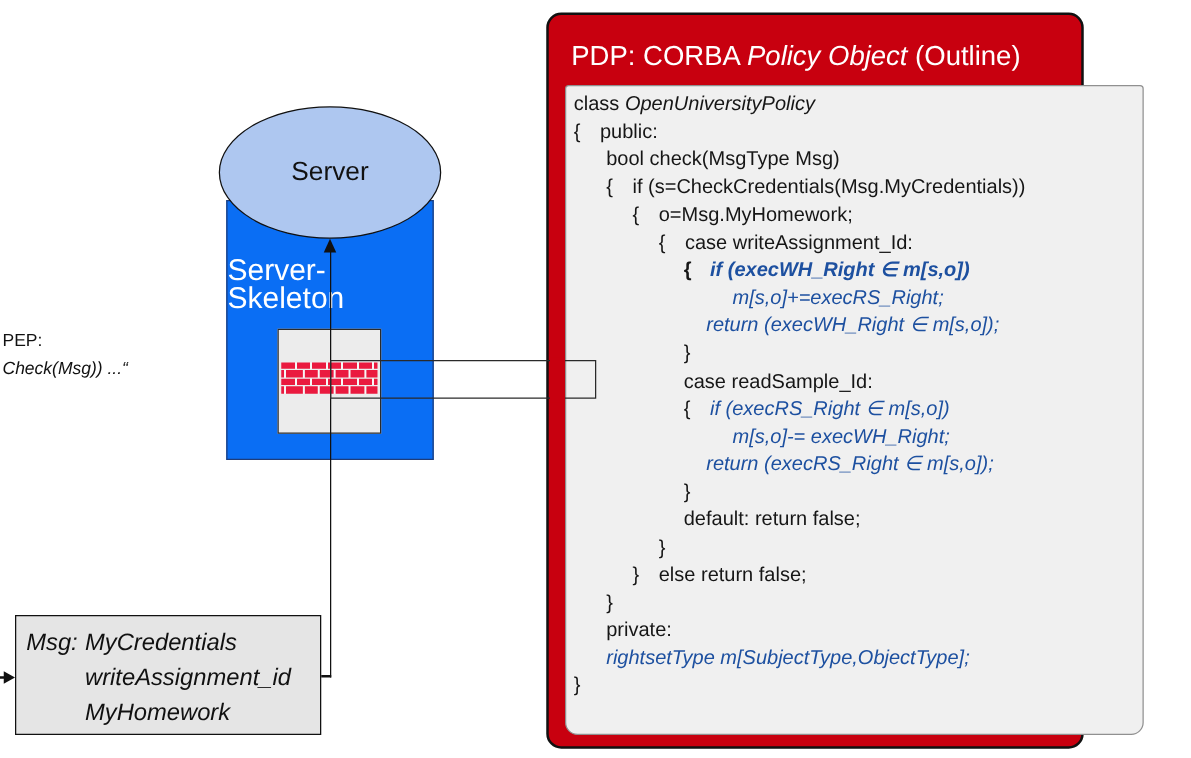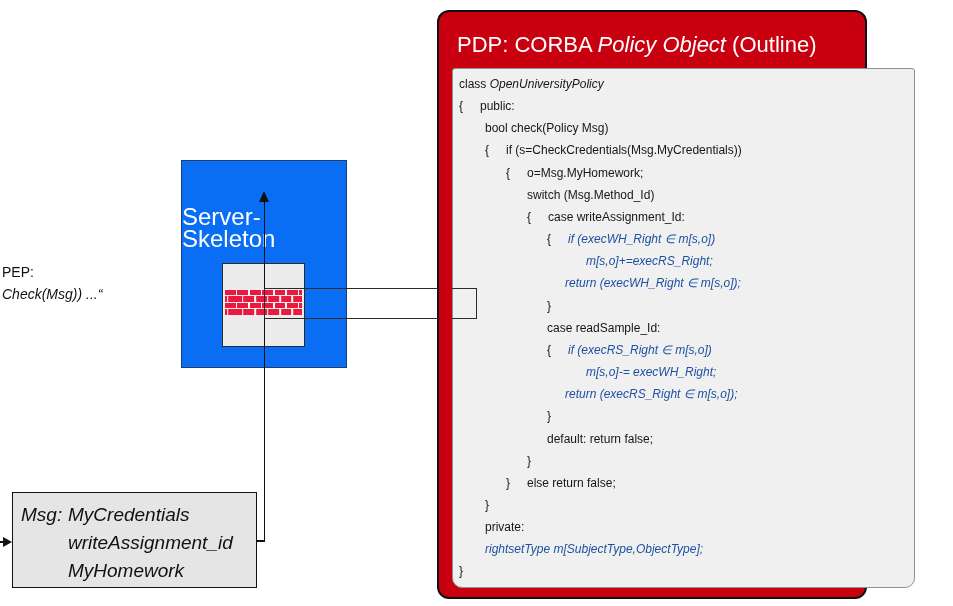--- a/index.html
+++ b/index.html
@@ -35,21 +35,21 @@
 
   
   .pdp{position:absolute;left:437px;top:10px;width:430px;height:589px;
        background:var(--pdp-red);border:2px solid #111;border-radius:12px;box-sizing:border-box;}
   .pdp-title{position:absolute;left:18px;top:20px;font-size:22px;color:#fff;white-space:nowrap;}
   .pdp-title .it{font-style:italic;}
   .code-panel{position:absolute;left:13px;top:56px;width:463px;height:520px;
               background:var(--panel-gray);border:1px solid #909090;
               border-radius:3px 3px 10px 10px;box-sizing:border-box;}
   #code-block{padding:4px 0 0 6px;}
-  .cl{font-size:12px;line-height:22.15px;white-space:pre;color:#161616;}
+  .cl{font-size:16px;line-height:22.15px;white-space:pre;color:#161616;}
   .cl .bl{color:var(--code-blue);font-style:italic;}
   .cl .it{font-style:italic;}
   .cl .obr{display:inline-block;width:21px;font-style:normal;color:#161616;}
 
   
   .call-rect{position:absolute;left:264px;top:288px;width:213px;height:31px;
              border:1.5px solid #2a2a2a;box-sizing:border-box;background:transparent;}
   .pdp-border-overlay{position:absolute;left:440px;top:286px;width:12px;height:36px;
                       background:var(--pdp-red);}
 
@@ -75,20 +75,23 @@
 
 <div id="page">
 
   <div class="skeleton">
     <div class="skel-label">
       <div>Server-</div>
       <div>Skeleton</div>
     </div>
   </div>
 
+  <div class="server-ellipse">
+    <span class="server-label">Server</span>
+  </div>
 
   <div class="interceptor">
     <div class="bricks">
       <div class="brow"></div>
       <div class="brow off"></div>
       <div class="brow"></div>
       <div class="brow off"></div>
     </div>
   </div>
 
@@ -97,26 +100,25 @@
   <div class="msg-connector"></div>
 
   <div class="pdp">
     <div class="pdp-title">
       <span>PDP: CORBA </span><span class="it">Policy Object</span><span> (Outline)</span>
     </div>
     <div class="code-panel">
       <div id="code-block">
           <div class="cl" style="padding-left: 0px;"><span>class </span><span class="it">OpenUniversityPolicy</span></div>
           <div class="cl" style="padding-left: 0px;"><span class="obr">{</span><span>public:</span></div>
-          <div class="cl" style="padding-left: 26px;"><span>bool check(Policy Msg)</span></div>
+          <div class="cl" style="padding-left: 26px;"><span>bool check(MsgType Msg)</span></div>
           <div class="cl" style="padding-left: 26px;"><span class="obr">{</span><span>if (s=CheckCredentials(Msg.MyCredentials))</span></div>
           <div class="cl" style="padding-left: 47px;"><span class="obr">{</span><span>o=Msg.MyHomework;</span></div>
-          <div class="cl" style="padding-left: 68px;"><span>switch (Msg.Method_Id)</span></div>
           <div class="cl" style="padding-left: 68px;"><span class="obr">{</span><span>case writeAssignment_Id:</span></div>
-          <div class="cl" style="padding-left: 88px;"><span class="obr">{</span><span class="bl">if (execWH_Right ∈ m[s,o])</span></div>
+          <div class="cl" style="padding-left: 88px; font-weight: bold;"><span class="obr">{</span><span class="bl">if (execWH_Right ∈ m[s,o])</span></div>
           <div class="cl" style="padding-left: 127px;"><span class="bl">m[s,o]+=execRS_Right;</span></div>
           <div class="cl" style="padding-left: 106px;"><span class="bl">return (execWH_Right ∈ m[s,o]);</span></div>
           <div class="cl" style="padding-left: 88px;"><span>}</span></div>
           <div class="cl" style="padding-left: 88px;"><span>case readSample_Id:</span></div>
           <div class="cl" style="padding-left: 88px;"><span class="obr">{</span><span class="bl">if (execRS_Right ∈ m[s,o])</span></div>
           <div class="cl" style="padding-left: 127px;"><span class="bl">m[s,o]-= execWH_Right;</span></div>
           <div class="cl" style="padding-left: 106px;"><span class="bl">return (execRS_Right ∈ m[s,o]);</span></div>
           <div class="cl" style="padding-left: 88px;"><span>}</span></div>
           <div class="cl" style="padding-left: 88px;"><span>default: return false;</span></div>
           <div class="cl" style="padding-left: 68px;"><span>}</span></div>

